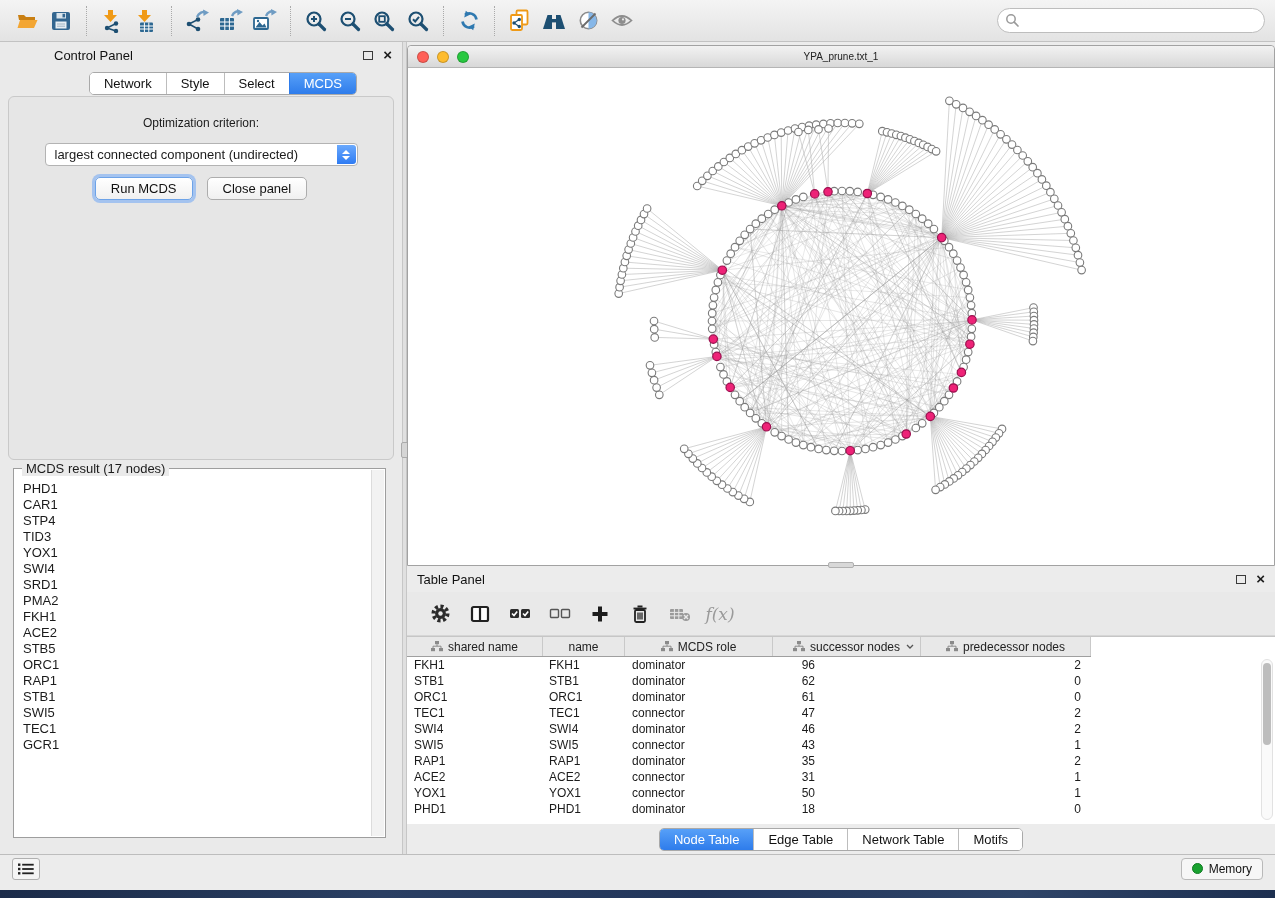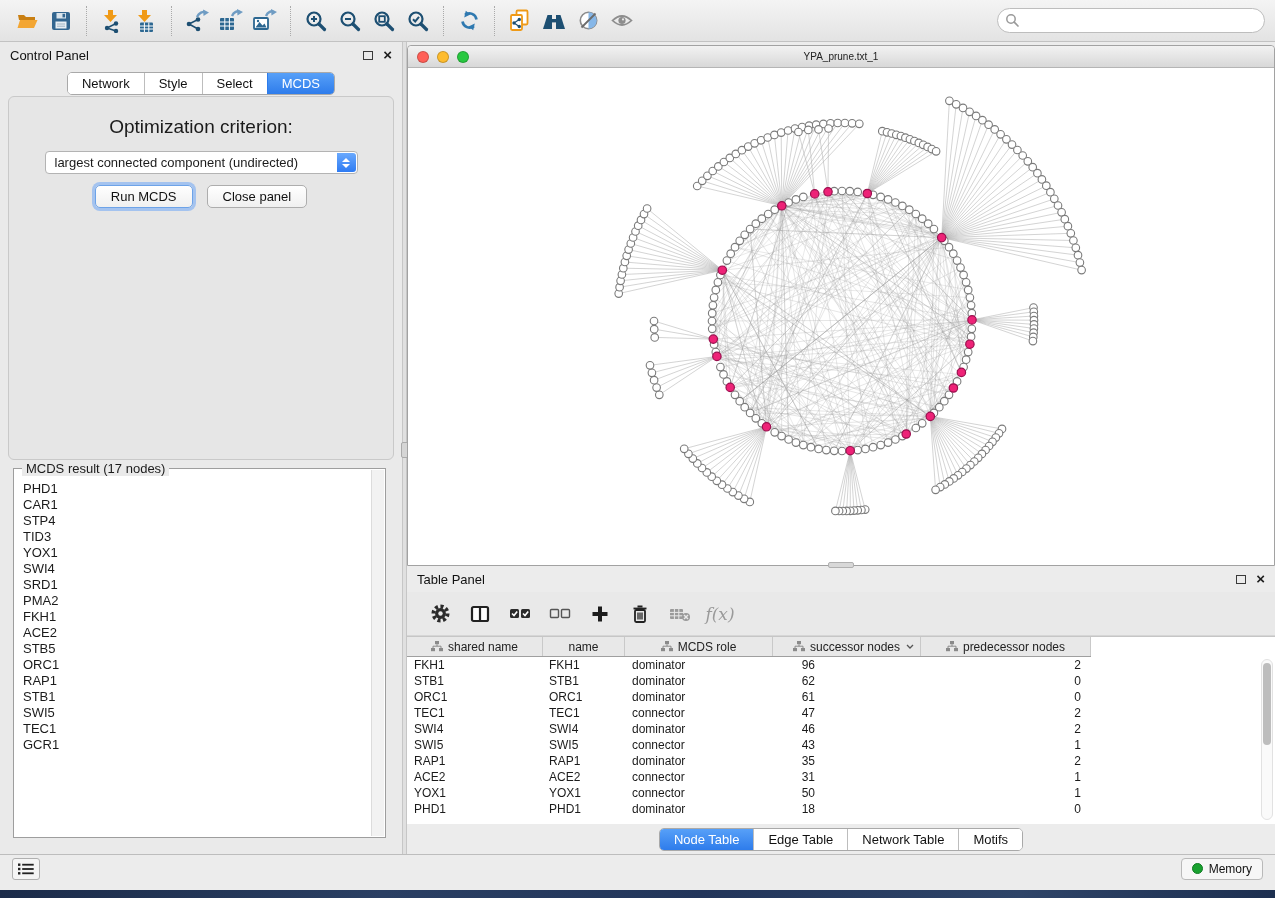--- a/index.html
+++ b/index.html
@@ -20,21 +20,21 @@
     width:30px; height:30px; margin:0 2px; cursor:default; }
   .tsep { width:1px; height:30px; margin:0 8px; border-left:1px dotted #aaa; }
   .search-wrap { margin-left:auto; position:relative; }
   .search-input { width:268px; height:25px; border:1px solid #bdbdbd; border-radius:13px;
     background:#fff; padding:0 10px 0 26px; font-size:13px; outline:none;
     font-family:"Liberation Sans", sans-serif; }
   .search-glass { position:absolute; left:8px; top:5px; }
 
   
   .main { position:absolute; left:0; right:0; top:42px; bottom:36px; }
-  .control-panel { position:absolute; left:0; top:0; bottom:0; width:402px; background:#eaeaea; }
+  .control-panel { position:absolute; left:0; top:0; bottom:0; width:402px; background:#eaeaea;padding-left:44px; }
   .v-splitter { position:absolute; left:402px; top:0; bottom:0; width:5px;
     background:#e0e0e0; border-left:1px solid #c6c6c6; border-right:1px solid #c6c6c6; }
   .v-splitter .grip { position:absolute; left:-2px; top:400px; width:8px; height:16px;
     background:#d5d5d5; border:1px solid #aaa; border-radius:2px; }
   .right-col { position:absolute; left:407px; right:0; top:0; bottom:0; display:flex; flex-direction:column; }
 
   
   .panel-header { height:26px; display:flex; align-items:center; padding:0 10px; }
   .panel-title { font-size:13px; color:#111; }
   .win-icons { margin-left:auto; display:flex; align-items:center; gap:10px; }
@@ -42,21 +42,21 @@
   .close-x { font-weight:700; font-size:15px; line-height:10px; color:#1d1d1d; }
 
   .seg-tabs { display:flex; justify-content:center; margin-top:4px; }
   .seg { display:flex; border:1px solid #a9a9a9; border-radius:5px; overflow:hidden; background:#fff; }
   .seg .tab { padding:3px 14px; font-size:13px; border-left:1px solid #bdbdbd; background:#fff; color:#111; }
   .seg .tab:first-child { border-left:none; }
   .seg .tab.sel { background:linear-gradient(#57a0f8,#2e7ceb); color:#fff; border-left-color:#2e7ceb; }
 
   .inner-panel { position:absolute; left:8px; right:8px; top:54px; height:364px;
     background:#e6e6e6; border:1px solid #c9c9c9; border-radius:6px; }
-  .opt-label { text-align:center; margin-top:19px; font-size:19px; }
+  .opt-label { text-align:center; margin-top:19px; font-size:12px; }
   .dropdown { position:relative; margin:13px auto 0; width:313px; height:23px;
     background:#fff; border:1px solid #b3b3b3; border-radius:4px;
     display:flex; align-items:center; padding-left:9px; font-size:13px; }
   .dd-stepper { position:absolute; right:1px; top:1px; bottom:1px; width:19px;
     border-radius:0 3px 3px 0; background:linear-gradient(#6aa9fd,#2e7bf3);
     display:flex; flex-direction:column; align-items:center; justify-content:center; gap:2px; }
   .tri-up { width:0; height:0; border-left:4px solid transparent; border-right:4px solid transparent; border-bottom:4.5px solid #fff; }
   .tri-dn { width:0; height:0; border-left:4px solid transparent; border-right:4px solid transparent; border-top:4.5px solid #fff; }
   .btn-row { display:flex; justify-content:center; gap:14px; margin-top:11px; }
   .mac-btn { height:23px; padding:0 15px; font-size:13px; font-family:"Liberation Sans",sans-serif;

